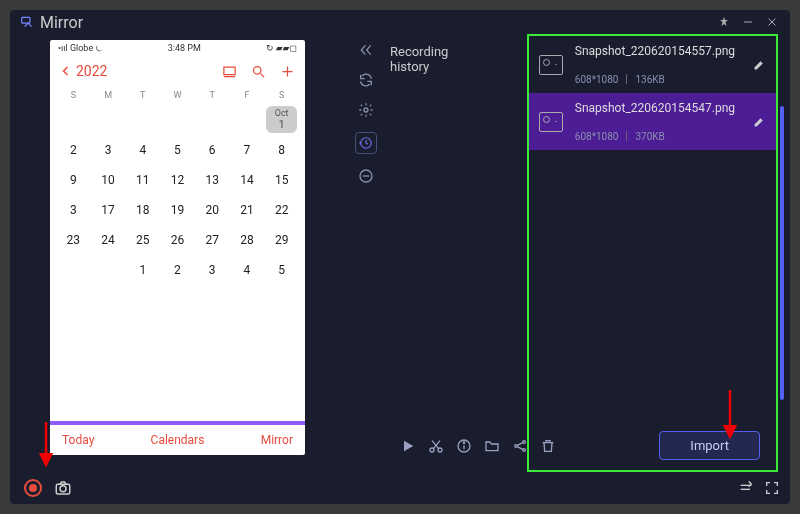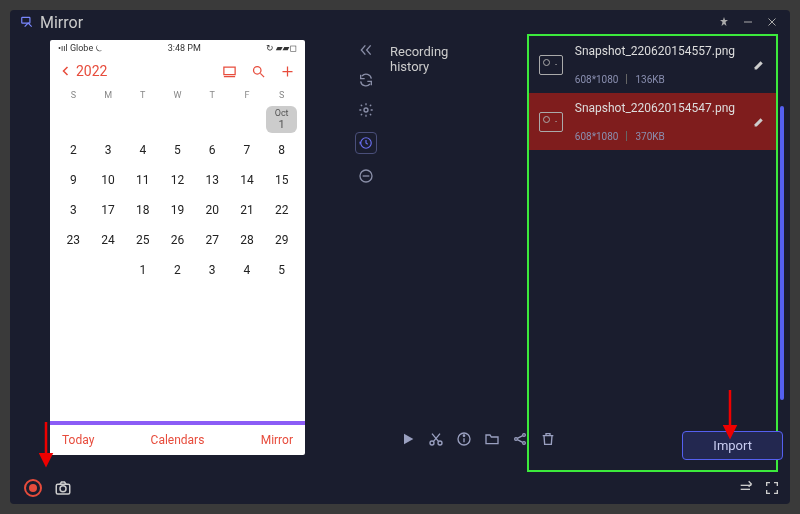--- a/index.html
+++ b/index.html
@@ -31,30 +31,30 @@
 .recbtn{width:18px;height:18px;border:2px solid #e74c3c;border-radius:50%;position:relative}
 .recbtn::after{content:"";position:absolute;inset:3px;background:#e74c3c;border-radius:50%}
 .cambtn{width:18px;height:18px;color:#ccc}
 .right-panel{flex:1;display:flex;flex-direction:row;position:relative}
 .side-rail{position:absolute;left:0;top:0;width:32px;display:flex;flex-direction:column;align-items:center;padding-top:8px;gap:14px}
 .side-rail .ricon{width:16px;height:16px;color:#8a8fa8;cursor:pointer}
 .side-rail .ricon.active{color:#6a6ff0;border:1px solid #4a4f7a;border-radius:4px;padding:3px;width:22px;height:22px}
 .rhead{margin-left:40px;padding:10px 0 6px;color:#ccc;font-size:13px}
 .rlist{margin:0 12px 0 40px;border:2px solid #3cea3c}
 .ritem{display:flex;align-items:center;padding:8px 10px;gap:12px;color:#ddd;font-size:12px}
-.ritem.sel{background:#7f1d1d}
+.ritem.sel{background:#4c1d95}
 .ritem .thumb{width:24px;height:20px;border:1.5px solid #aaa;border-radius:2px;position:relative}
 .ritem .thumb::before{content:"";position:absolute;left:3px;top:3px;width:5px;height:5px;border:1px solid #aaa;border-radius:50%}
 .ritem .thumb::after{content:"";position:absolute;left:2px;right:2px;bottom:2px;height:7px;border-top:1.5px solid #aaa;clip-path:polygon(0 100%,40% 20%,60% 60%,80% 0,100% 100%)}
 .ritem .info{display:flex;flex-direction:column;gap:16px}
 .ritem .sub{font-size:10px;color:#8a8fb0;display:flex;gap:8px}
 .ritem .sub .div{border-left:1px solid #666;height:10px}
 .ritem .edit{width:13px;height:13px;color:#ccc;margin-left:6px}
 .scrollbar{position:absolute;right:6px;top:72px;bottom:72px;width:4px;background:#5560f0;border-radius:2px}
-.actions{position:absolute;bottom:12px;left:50px;right:7px;display:flex;justify-content:space-between}
+.actions{position:absolute;bottom:12px;left:50px;right:30px;display:flex;align-items:center;justify-content:space-between}
 .action-icons{display:flex;gap:12px}
 .action-icons .aicon{width:16px;height:16px;color:#9aa0c0;cursor:pointer}
 .importbtn{background:#232850;border:1px solid #5560f0;color:#c8ccf0;padding:6px 30px;border-radius:4px;font-size:13px;cursor:pointer}
 .bottom-right{position:absolute;right:10px;bottom:8px;display:flex;gap:10px}
 .bottom-right .bicon{width:16px;height:16px;color:#ccc;cursor:pointer}
 .arrow{position:absolute;pointer-events:none}
 .arrow svg{overflow:visible}
 </style>
 </head>
 <body>

